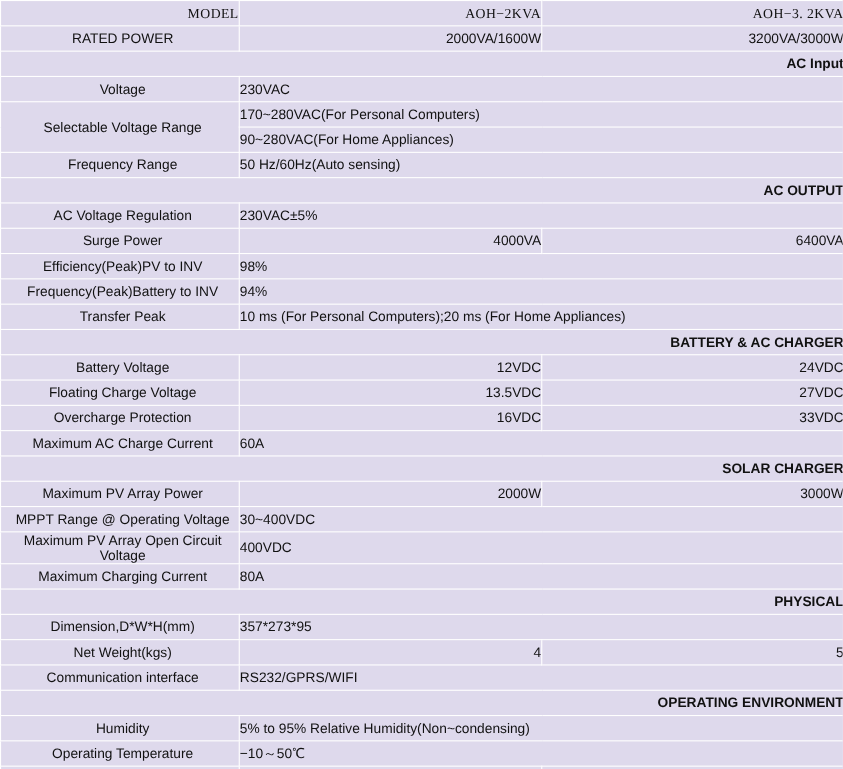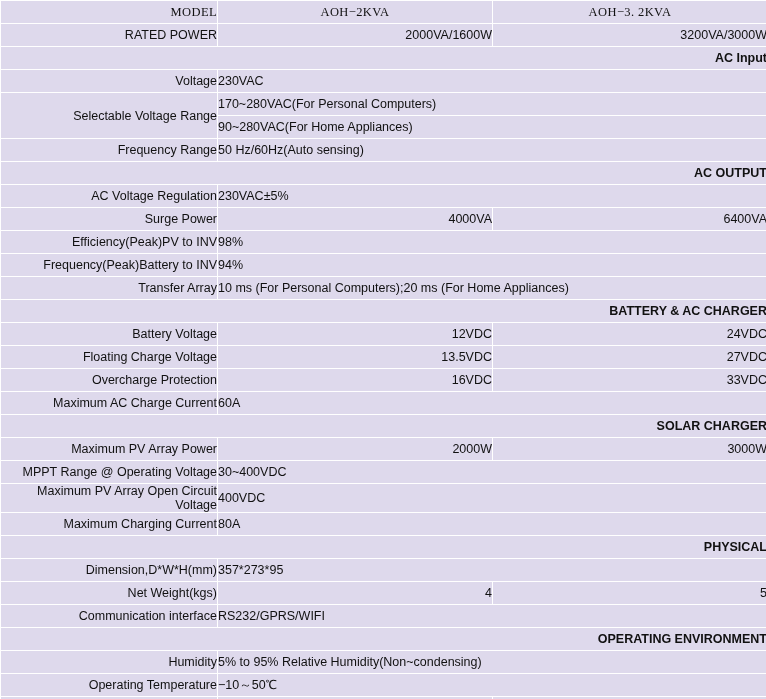--- a/index.html
+++ b/index.html
@@ -25,34 +25,34 @@
     padding: 0;
     height: 22px;
     font-size: 12.5px;
     color: #111111;
     vertical-align: middle;
     background: #ded9ec;
   }
   .c-label {
     width: 216px;
     padding-left: 5px !important;
-    text-align: right;
+    text-align: center;
   }
   .c-v1, .c-v2 {
     width: 274px;
     text-align: right;
   }
   .c-span {
     text-align: left;
   }
   
   .hdr td {
     height: 26px;
     font-size: 13px;
-    text-align: center;
+    text-align: right;
     letter-spacing: 0.4px;
     font-family: "Liberation Serif", serif;
   }
   .hdr .c-label {
     text-align: right;
     padding-left: 0 !important;
     margin-top: 11px;
   }
   
   .section td {
@@ -130,21 +130,21 @@
     <td class="c-label">Efficiency(Peak)PV to INV</td>
     <td class="c-span" colspan="2">98%</td>
   </tr>
 
   <tr>
     <td class="c-label">Frequency(Peak)Battery to INV</td>
     <td class="c-span" colspan="2">94%</td>
   </tr>
 
   <tr>
-    <td class="c-label">Transfer Array</td>
+    <td class="c-label">Transfer Peak</td>
     <td class="c-span" colspan="2">10 ms (For Personal Computers);20 ms (For Home Appliances)</td>
   </tr>
 
   <tr class="section">
     <td colspan="3">BATTERY &amp; AC CHARGER</td>
   </tr>
 
   <tr>
     <td class="c-label">Battery Voltage</td>
     <td class="c-v1">12VDC</td>

